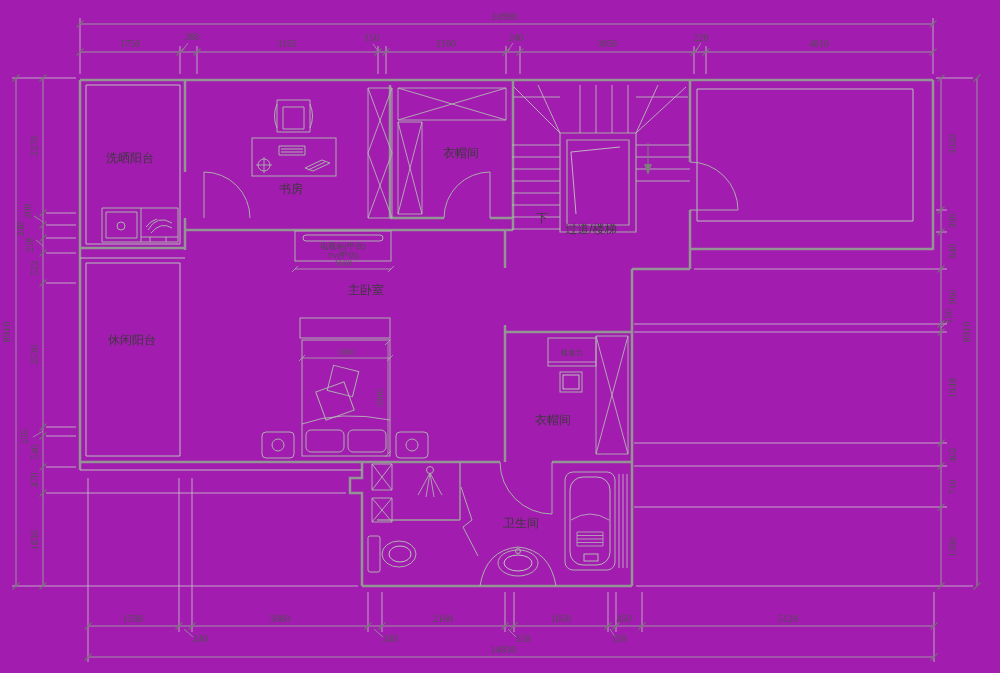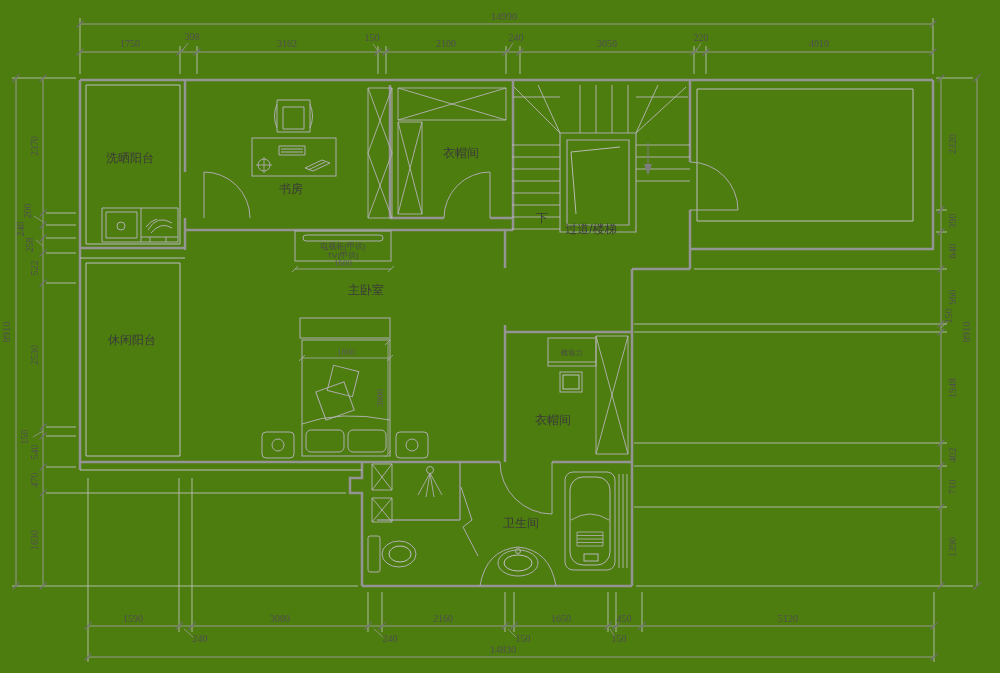--- a/index.html
+++ b/index.html
@@ -1,16 +1,16 @@
 <!DOCTYPE html>
 <html><head>
 <meta charset="utf-8">
 <style>
   html,body{margin:0;padding:0;background:#ffffff;}
-  .canvas{position:relative;width:1000px;height:673px;background:#4d7c0f;overflow:hidden;}
+  .canvas{position:relative;width:1000px;height:673px;background:#a21caf;overflow:hidden;}
   svg{position:absolute;left:0;top:0;}
   text{user-select:none;}
   .dim{font:10px "Liberation Serif","DejaVu Serif",serif;fill:#4f4f4f;}
   .dimtotal{font:10.5px "Liberation Serif","DejaVu Serif",serif;fill:#4f4f4f;}
   .room{font:12px "Liberation Sans","DejaVu Sans",sans-serif;fill:#3a3a3a;}
   .rooms{font:8px "Liberation Sans","DejaVu Sans",sans-serif;fill:#4a4a4a;}
   .roomxs{font:7.5px "Liberation Sans","DejaVu Sans",sans-serif;fill:#4a4a4a;}
   .fdim{font:9px "Liberation Serif","DejaVu Serif",serif;fill:#5a5a5a;}
 </style>
 </head>

